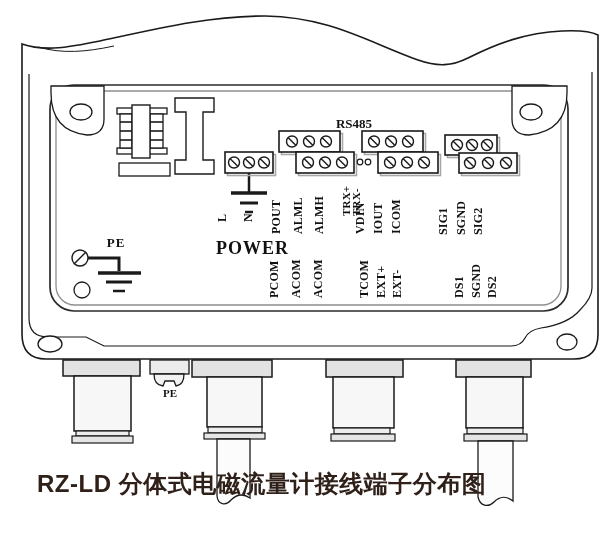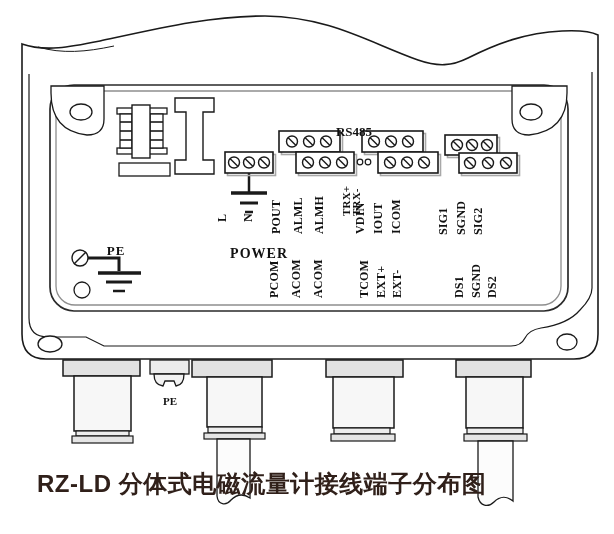--- a/index.html
+++ b/index.html
@@ -8,24 +8,24 @@
     font-family:"Liberation Serif", serif;
   }
   #lineart{position:absolute;left:0;top:0;}
   .vlabel{
     position:absolute;height:13px;line-height:13px;font-size:12px;font-weight:bold;
     color:#111;white-space:nowrap;transform-origin:0 100%;transform:rotate(-90deg);
     letter-spacing:0.2px;
   }
   .vlabel.small{height:12px;line-height:12px;font-size:11px;}
   .hlabel{
-    position:absolute;font-weight:bold;color:#111;text-align:center;white-space:nowrap;margin-top:8px;
+    position:absolute;font-weight:bold;color:#111;text-align:center;white-space:nowrap;
   }
   #rs485-label{left:326px;top:116px;width:56px;font-size:13px;}
-  #power-label{left:216px;top:238px;width:72px;font-size:14px;letter-spacing:1px;text-align:right;}
+  #power-label{left:216px;top:238px;width:72px;font-size:18px;letter-spacing:1px;text-align:right;}
   #pe-panel-label{left:102px;top:235px;width:28px;font-size:13px;letter-spacing:1px;}
   #pe-stud-label{left:158px;top:387px;width:24px;font-size:11px;}
   #title{
     position:absolute;left:37px;top:468px;font-size:24px;font-weight:bold;
     font-family:"Liberation Sans", sans-serif;color:#30201a;white-space:nowrap;
     letter-spacing:0.5px;
   }
 </style>
 </head>
 <body>

